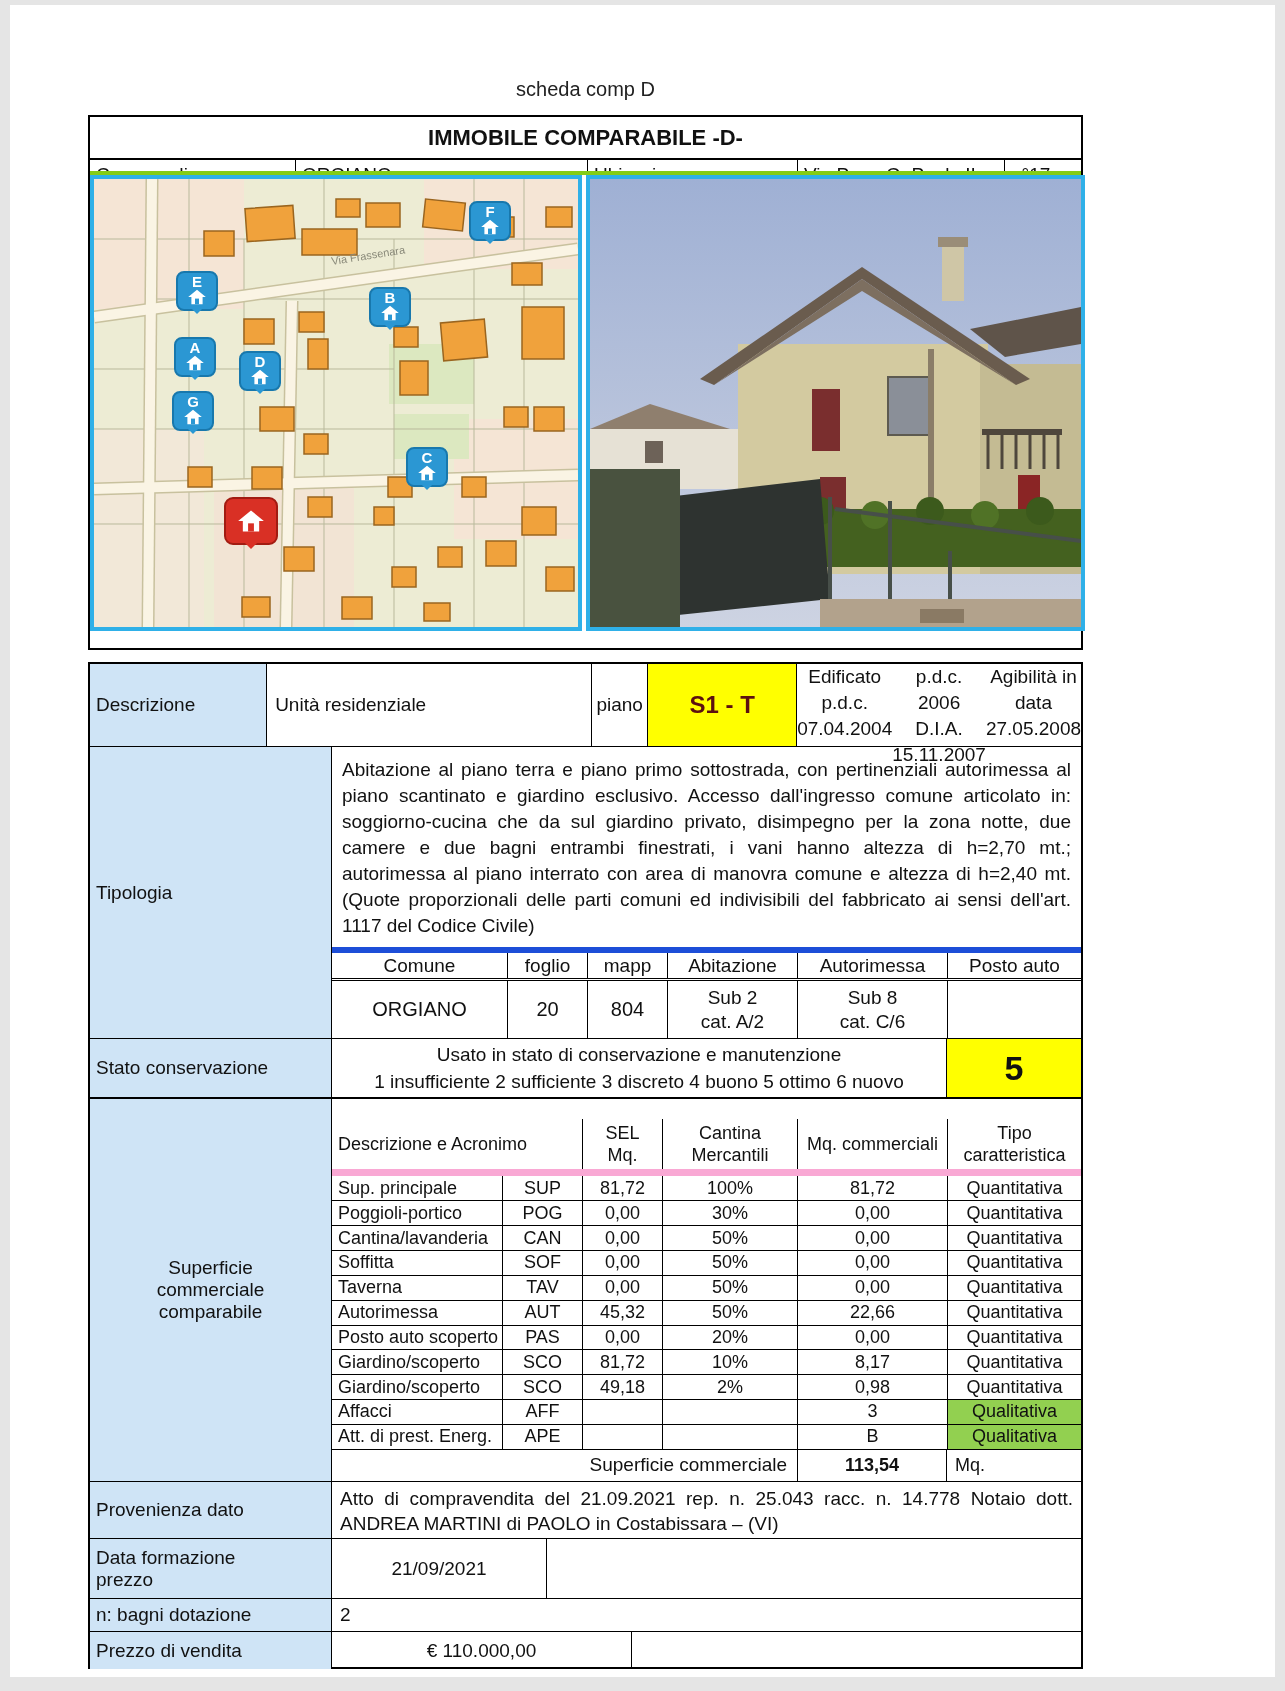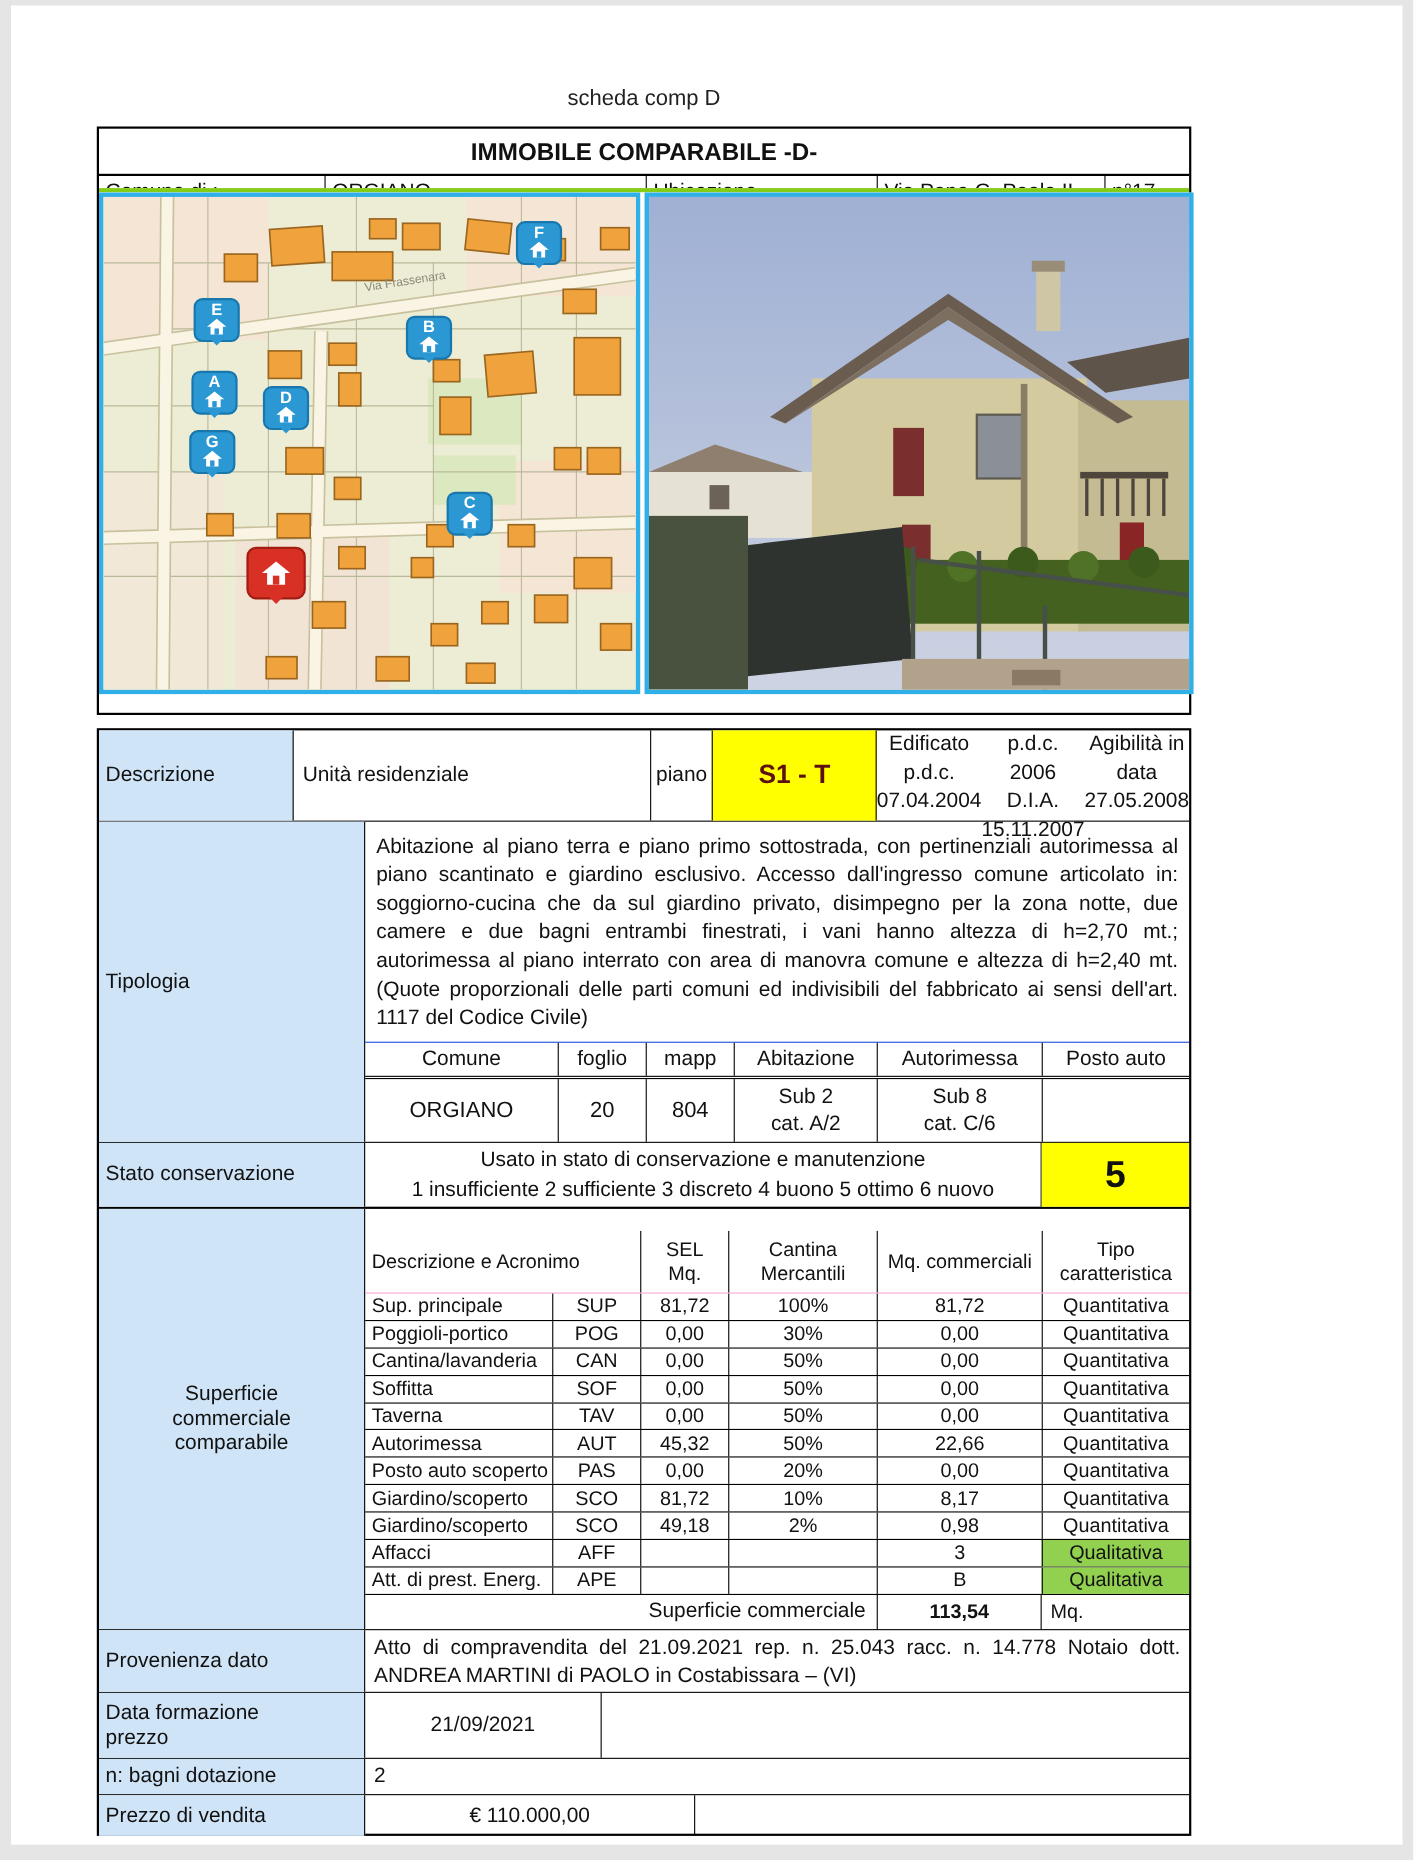--- a/index.html
+++ b/index.html
@@ -77,38 +77,38 @@
   .d-yellow{ width:150px; background:#ffff00; border-left:1px solid #000; border-right:1px solid #000;
              display:flex; align-items:center; justify-content:center;
              font-weight:bold; font-size:24px; color:#5c1010; }
   .d-edif  { flex:1; display:flex; flex-direction:row; justify-content:center; text-align:center; line-height:26px; }
 
   
   .r-tipo { height:292px; }
   .tipo-right { flex:1; display:flex; flex-direction:column; }
   .tipo-text { height:200px; padding:10px 10px 0 10px; text-align:justify; line-height:26px; }
   .cat-head, .cat-data { display:flex; }
-  .cat-head { height:34px; border-top:1px solid #1d4ed8; border-bottom:3px double #000; align-items:center; text-align:center; }
+  .cat-head { height:34px; border-top:6px solid #1d4ed8; border-bottom:3px double #000; align-items:center; text-align:center; }
   .cat-data { height:57px; align-items:center; text-align:center; font-size:20px; }
   .cat-head > div, .cat-data > div { height:100%; display:flex; flex-direction:column; justify-content:center; }
   .cat-head > div + div, .cat-data > div + div { border-left:1px solid #000; }
   .k1{width:175px;} .k2{width:80px;} .k3{width:80px;} .k4{width:130px;} .k5{width:150px;} .k6{flex:1;}
   .cat-data .sub2 { font-size:19px; line-height:24px; }
 
   
   .r-stato { height:60px; border-bottom:2px solid #000; }
   .s-text { width:615px; border-right:1px solid #000; display:flex; flex-direction:column;
             justify-content:center; text-align:center; line-height:27px; }
   .s-val  { flex:1; background:#ffff00; display:flex; align-items:center; justify-content:center;
             font-weight:bold; font-size:34px; }
 
   
   .r-sup { height:383px; }
   .sup-right { flex:1; display:flex; flex-direction:column; font-size:18px; }
-  .sup-head { display:flex; height:62px; border-bottom:1px solid #f9a8d4; text-align:center;margin-top:20px; }
+  .sup-head { display:flex; height:62px; border-bottom:7px solid #f9a8d4; text-align:center;margin-top:20px; }
   .sup-head > div { display:flex; flex-direction:column; justify-content:center; line-height:22px; }
   .sup-head > div + div { border-left:1px solid #000; }
   .h-desc{width:250px; text-align:left; padding-left:6px;} .h-sel{width:80px;} .h-rap{width:135px;}
   .h-mq{width:150px;} .h-tipo{flex:1;}
   .sup-row { display:flex; height:27px; border-bottom:1px solid #000; align-items:stretch; }
   .sup-row > div { display:flex; align-items:center; justify-content:center; }
   .sup-row > div + div { border-left:1px solid #000; }
   .c-name{width:170px; justify-content:flex-start !important; padding-left:6px;}
   .c-acr{width:80px;} .c-sel{width:80px;} .c-rap{width:135px;} .c-mq{width:150px;} .c-tipo{flex:1;}
   .qual { background:#92d050; }

